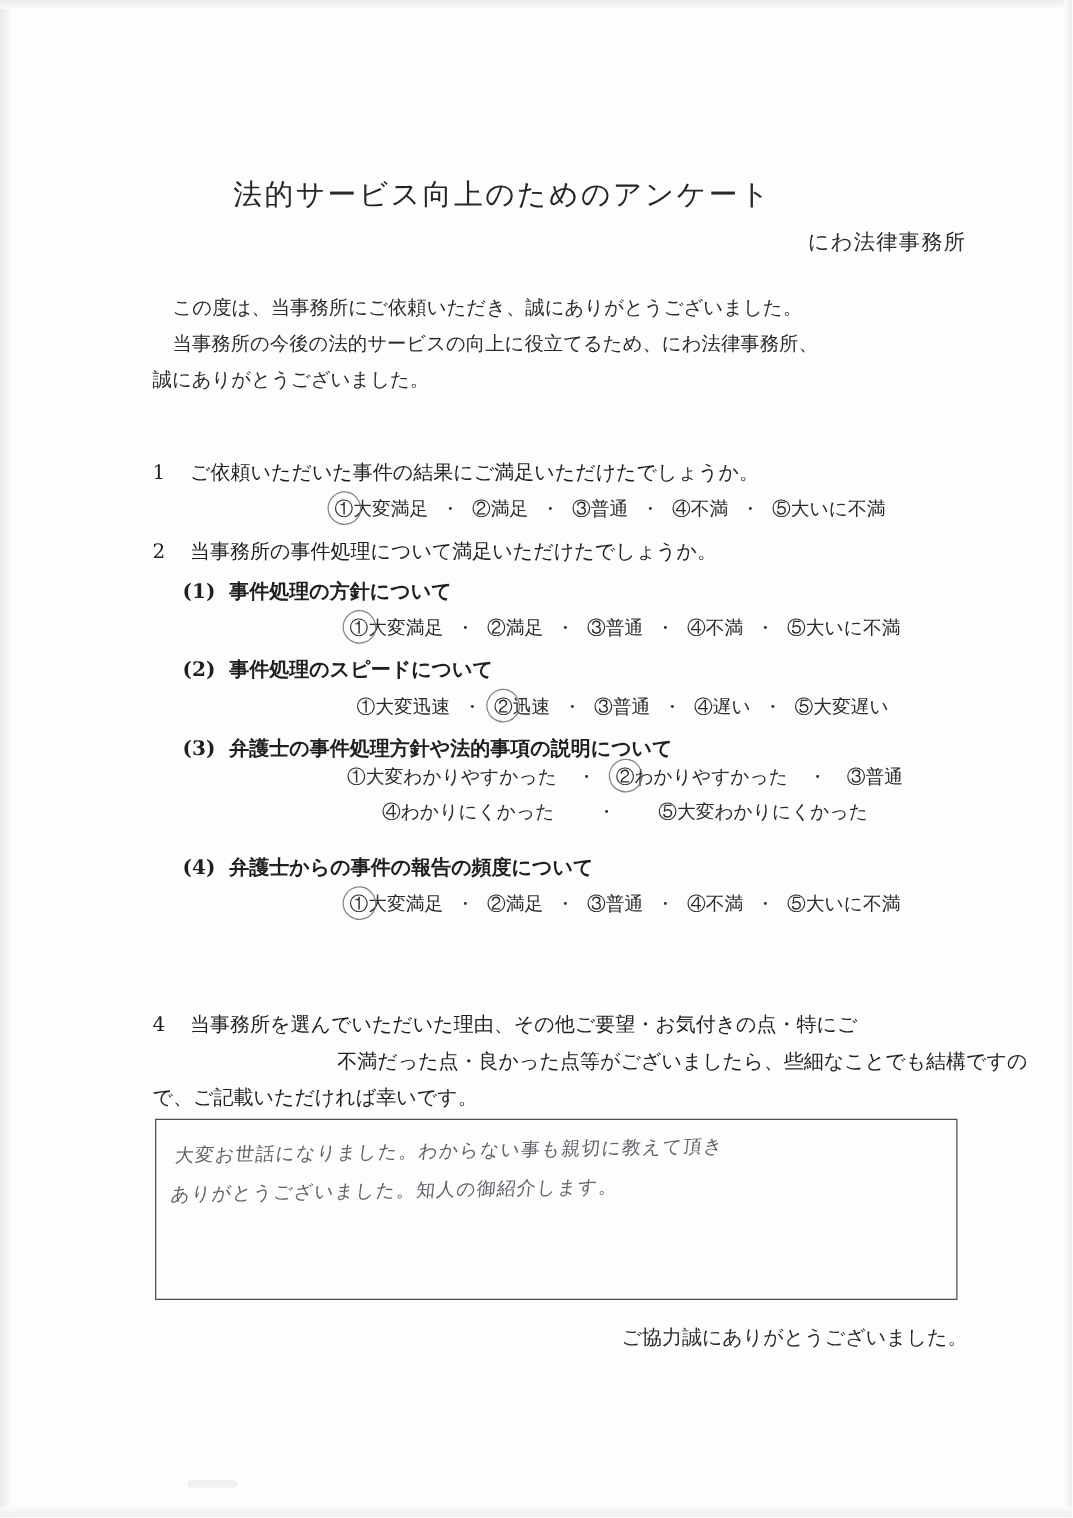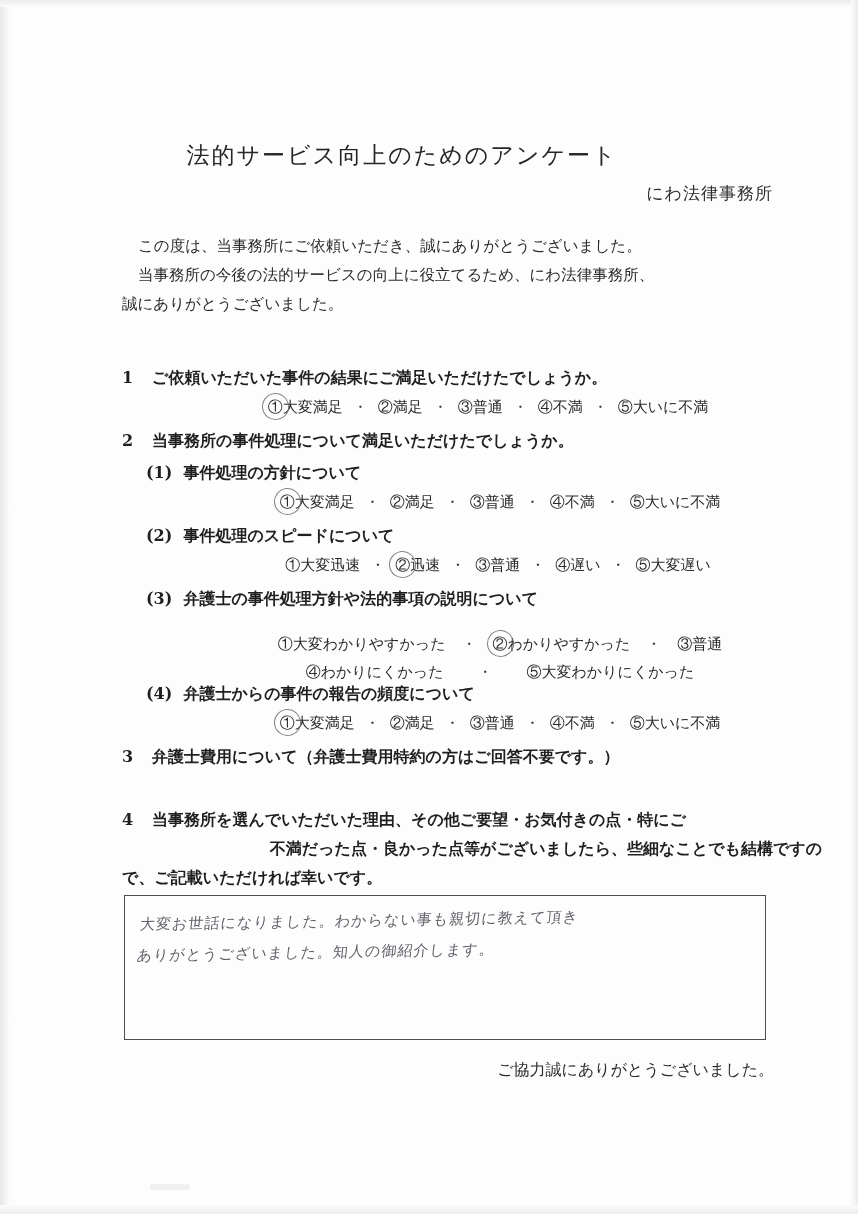--- a/index.html
+++ b/index.html
@@ -76,21 +76,21 @@
     line-height: 29px;
     color: #2b2b2b;
     font-family: "DejaVu Serif", "Liberation Serif", serif;
   }
   .intro p { margin: 0; }
   .intro .ind { text-indent: 16px; }
 
   .q-block { position: absolute; left: 122px; width: 700px; }
   .q-head {
     font-size: 16px;
-    font-weight: bold;
+    font-weight: normal;
     color: #1f1f1f;
     font-family: "DejaVu Serif", "Liberation Serif", serif;
     white-space: nowrap;
   }
   .q-num { display: inline-block; width: 30px; }
   .sub-head {
     font-size: 16px;
     font-weight: bold;
     color: #1f1f1f;
     font-family: "DejaVu Serif", "Liberation Serif", serif;
@@ -212,41 +212,38 @@
       </div>
       <div class="opts" style="margin-top:9px; margin-left:4px;">
         <span class="opt">①大変迅速</span><span class="sep">・</span><span class="opt circled">②迅速</span><span class="sep">・</span><span class="opt">③普通</span><span class="sep">・</span><span class="opt">④遅い</span><span class="sep">・</span><span class="opt">⑤大変遅い</span>
       </div>
     </div>
 
     <div class="q-block" style="top:589px; left:146px;">
       <div class="sub-head">
         <span>(3)</span>&nbsp;&nbsp;<span>弁護士の事件処理方針や法的事項の説明について</span>
       </div>
-      <div class="opts" style="margin-top:25px; margin-left:8px;">
+      <div class="opts" style="margin-top:2px; margin-left:8px;">
         <span class="opt">①大変わかりやすかった</span><span class="sep-wide">・</span><span class="opt circled">②わかりやすかった</span><span class="sep-wide">・</span><span class="opt">③普通</span>
       </div>
       <div class="opts" style="margin-top:9px; margin-left:8px;">
         <span class="opt">④わかりにくかった</span><span class="sep-wide" style="padding:0 34px;">・</span><span class="opt">⑤大変わかりにくかった</span>
       </div>
     </div>
 
     <div class="q-block" style="top:684px; left:146px;">
       <div class="sub-head">
         <span>(4)</span>&nbsp;&nbsp;<span>弁護士からの事件の報告の頻度について</span>
       </div>
       <div class="opts" style="margin-top:9px; margin-left:8px;">
         <span class="opt circled">①大変満足</span><span class="sep">・</span><span class="opt">②満足</span><span class="sep">・</span><span class="opt">③普通</span><span class="sep">・</span><span class="opt">④不満</span><span class="sep">・</span><span class="opt">⑤大いに不満</span>
       </div>
     </div>
 
     <div class="q-block" style="top:747px;">
-      <div class="q-head">
-        <span class="q-num">3</span><span>弁護士費用について（弁護士費用特約の方はご回答不要です。）</span>
-      </div>
     </div>
 
     <div class="q-block" style="top:810px;">
       <div class="q-head">
         <span class="q-num">4</span><span>当事務所を選んでいただいた理由、その他ご要望・お気付きの点・特にご</span>
       </div>
       <div class="q-head" style="margin-top:8px;text-align:right;">
         <span>不満だった点・良かった点等がございましたら、些細なことでも結構ですの</span>
       </div>
       <div class="q-head" style="margin-top:8px;">

